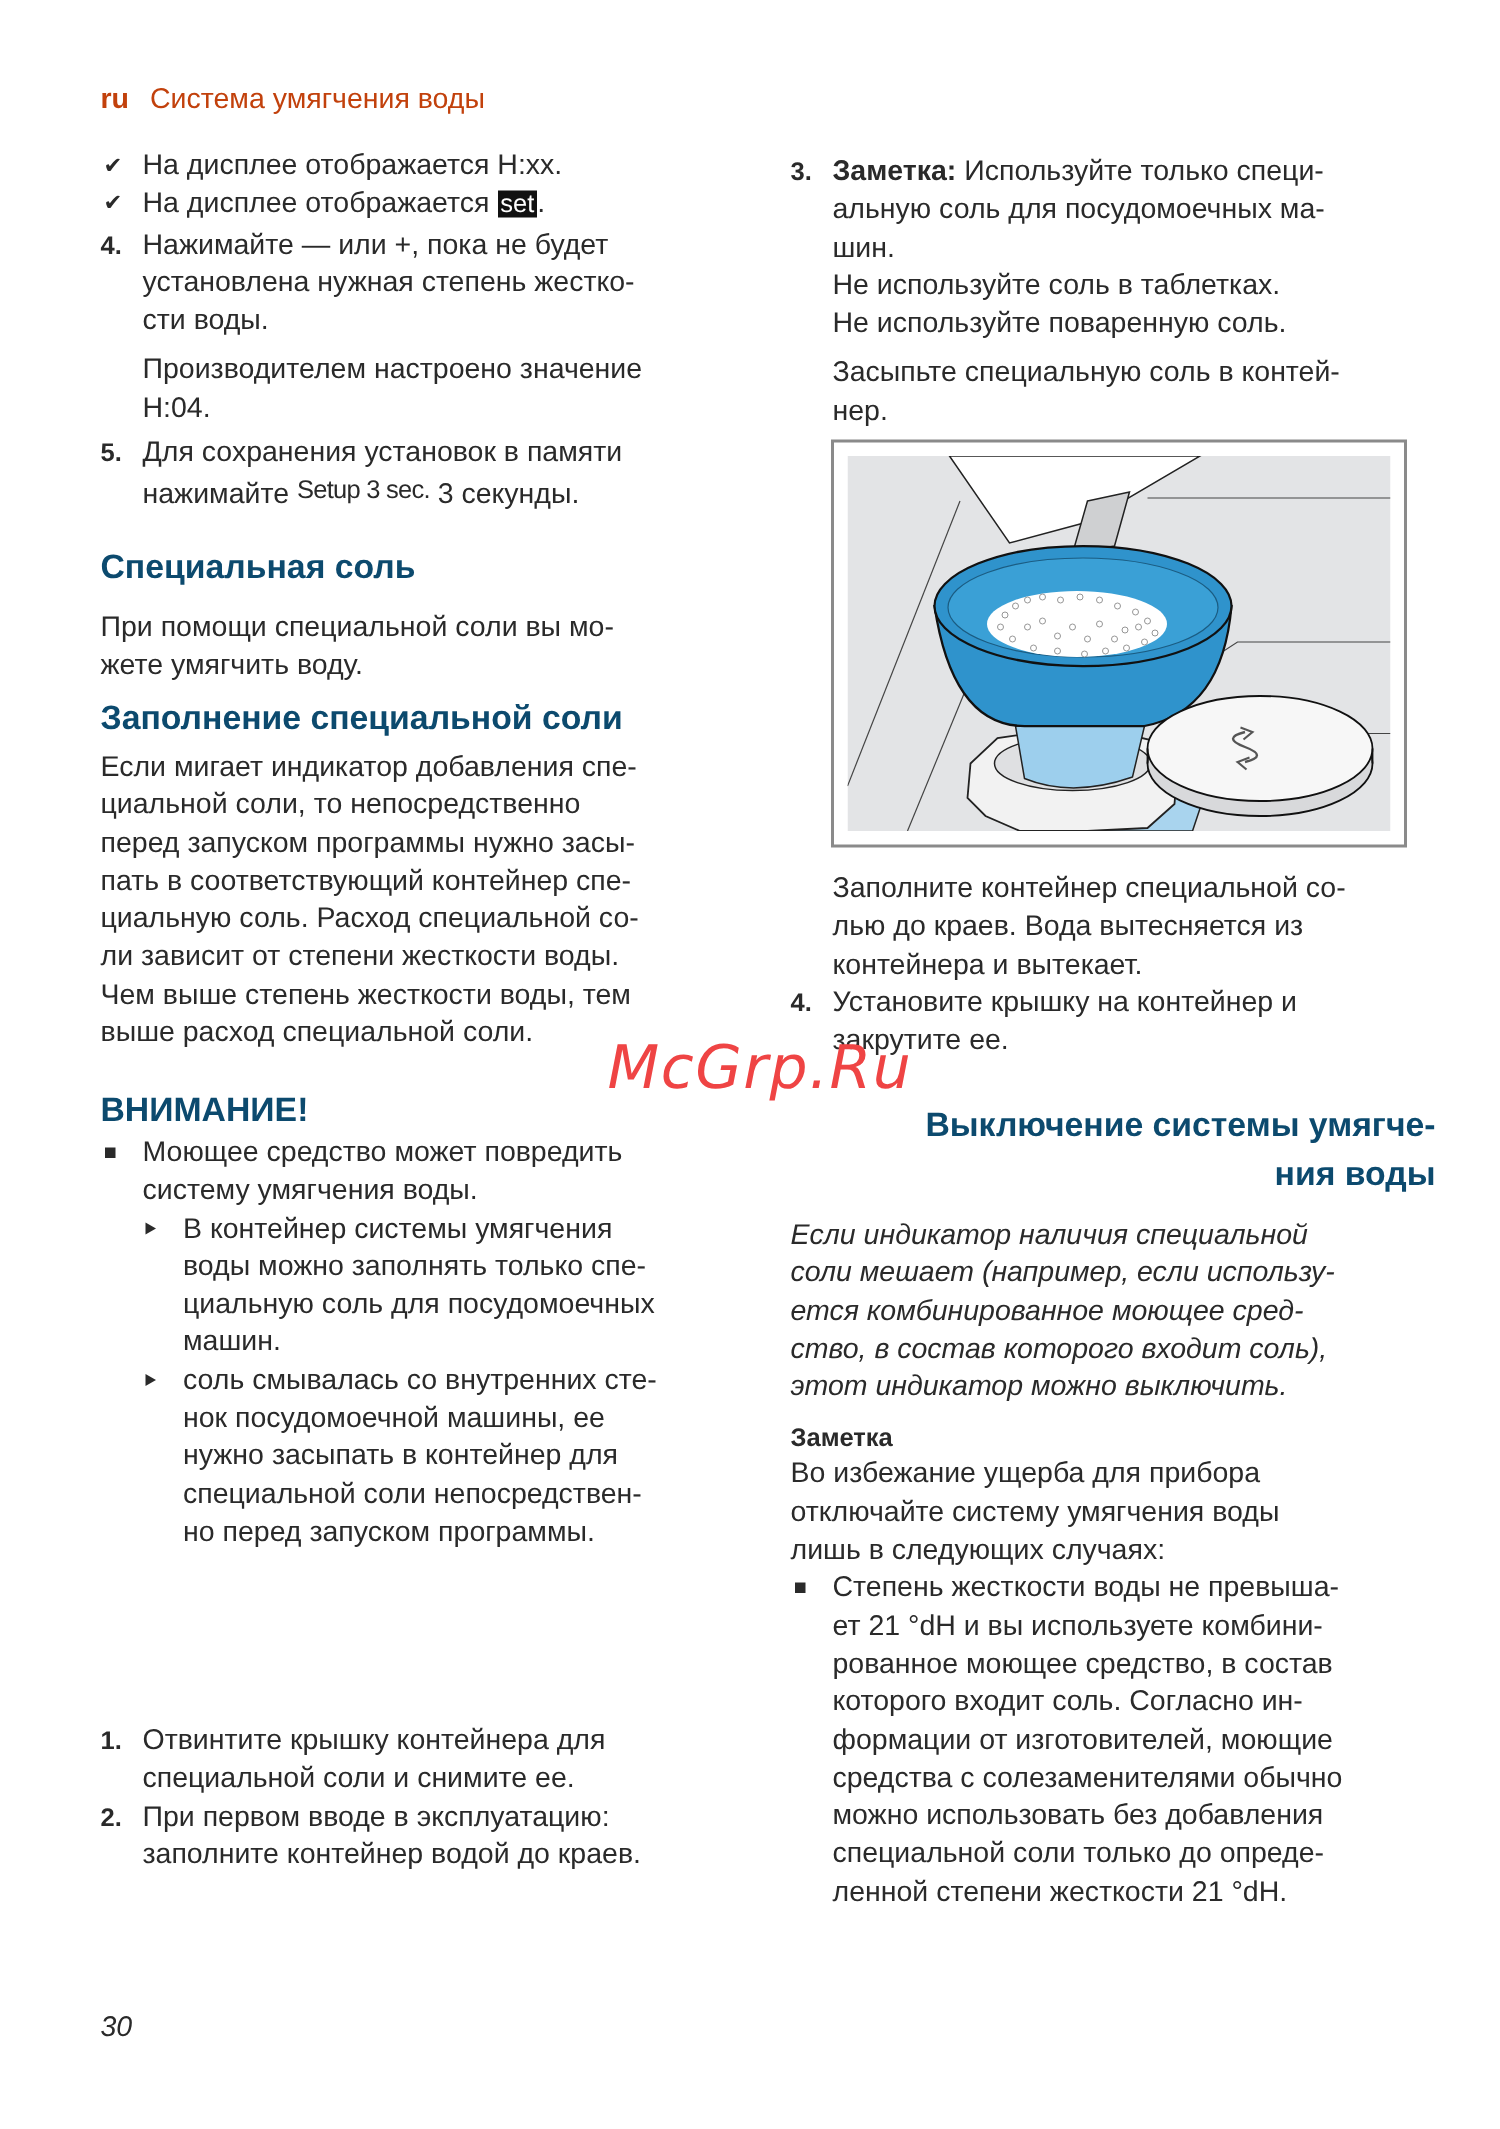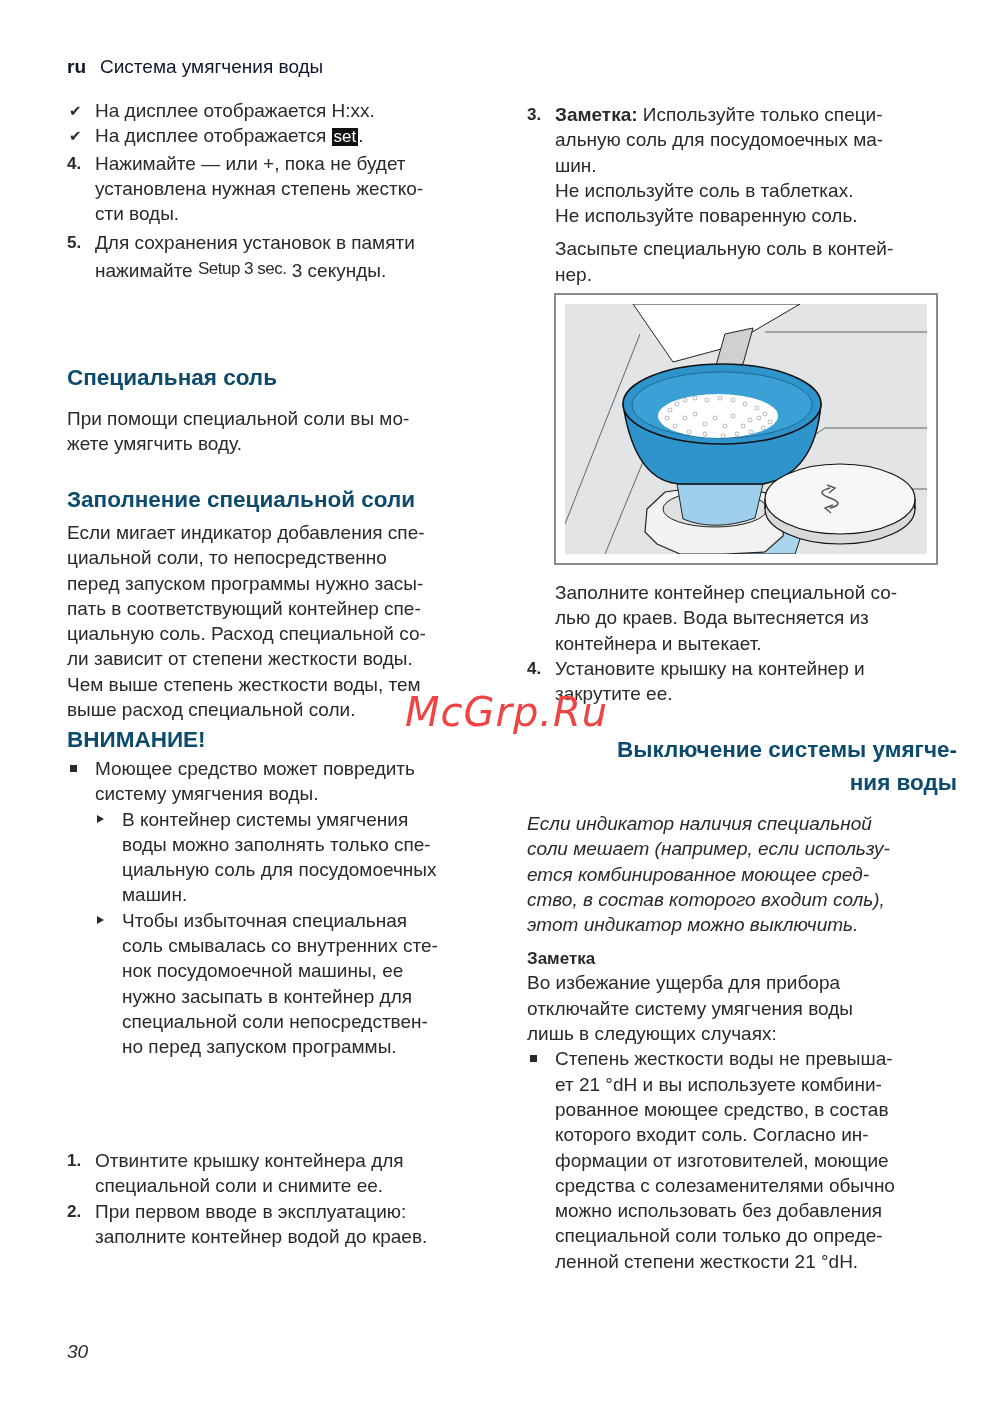--- a/index.html
+++ b/index.html
@@ -3,21 +3,21 @@
   <meta charset="utf-8">
   <style>
     html, body { margin: 0; padding: 0; background: #ffffff; }
     body {
       width: 1000px; height: 1419px; position: relative; overflow: hidden;
       font-family: "Liberation Sans", "DejaVu Sans", sans-serif;
       color: #2a2a2a;
     }
     .page-header {
       position: absolute; left: 67px; top: 55px;
-      font-size: 19px; line-height: 24px; color: #0f172a;
+      font-size: 19px; line-height: 24px; color: #c2410c;
     }
     .page-header .lang { font-weight: bold; margin-right: 14px; }
     .col { position: absolute; top: 0; }
     .col-left { left: 67px; width: 430px; }
     .col-right { left: 527px; width: 430px; }
     .p { font-size: 19px; line-height: 25.3px; margin: 0; }
     .block { position: absolute; left: 0; width: 430px; }
     .item { position: relative; padding-left: 28px; }
     .item .mark {
       position: absolute; left: 0; top: 0; font-weight: bold; font-size: 17px;
@@ -70,37 +70,41 @@
     </div>
     <div class="item p">
       <span class="check">✔</span>
       <span>На дисплее отображается </span><span class="badge-set">set</span><span>.</span>
     </div>
     <div class="item p" style="margin-top:2px;">
       <span class="mark">4.</span>
       <div>Нажимайте — или +, пока не будет</div>
       <div>установлена нужная степень жестко-</div>
       <div>сти воды.</div>
+      <div style="margin-top:8px;">
+        <div>Производителем настроено значение</div>
+        <div>H:04.</div>
+      </div>
     </div>
     <div class="item p" style="margin-top:4px;">
       <span class="mark">5.</span>
       <div>Для сохранения установок в памяти</div>
       <div><span>нажимайте </span><span class="cond">Setup 3 sec.</span><span> 3 секунды.</span></div>
     </div>
   </div>
 
   <div class="block" style="top:362px;">
     <h2 class="h2">Специальная соль</h2>
     <div class="p" style="margin-top:12px;">
       <div>При помощи специальной соли вы мо-</div>
       <div>жете умягчить воду.</div>
     </div>
   </div>
 
-  <div class="block" style="top:484px;">
+  <div class="block" style="top:463px;">
     <h2 class="h2">Заполнение специальной соли</h2>
     <div class="p" style="margin-top:4px;">
       <div>Если мигает индикатор добавления спе-</div>
       <div>циальной соли, то непосредственно</div>
       <div>перед запуском программы нужно засы-</div>
       <div>пать в соответствующий контейнер спе-</div>
       <div>циальную соль. Расход специальной со-</div>
       <div>ли зависит от степени жесткости воды.</div>
       <div>Чем выше степень жесткости воды, тем</div>
       <div>выше расход специальной соли.</div>
@@ -116,21 +120,20 @@
     </div>
     <div class="sub p">
       <span class="tri"></span>
       <div>В контейнер системы умягчения</div>
       <div>воды можно заполнять только спе-</div>
       <div>циальную соль для посудомоечных</div>
       <div>машин.</div>
     </div>
     <div class="sub p">
       <span class="tri"></span>
-      <div>Чтобы избыточная специальная</div>
       <div>соль смывалась со внутренних сте-</div>
       <div>нок посудомоечной машины, ее</div>
       <div>нужно засыпать в контейнер для</div>
       <div>специальной соли непосредствен-</div>
       <div>но перед запуском программы.</div>
     </div>
   </div>
 
   <div class="block" style="top:1148px;">
     <div class="item p">

